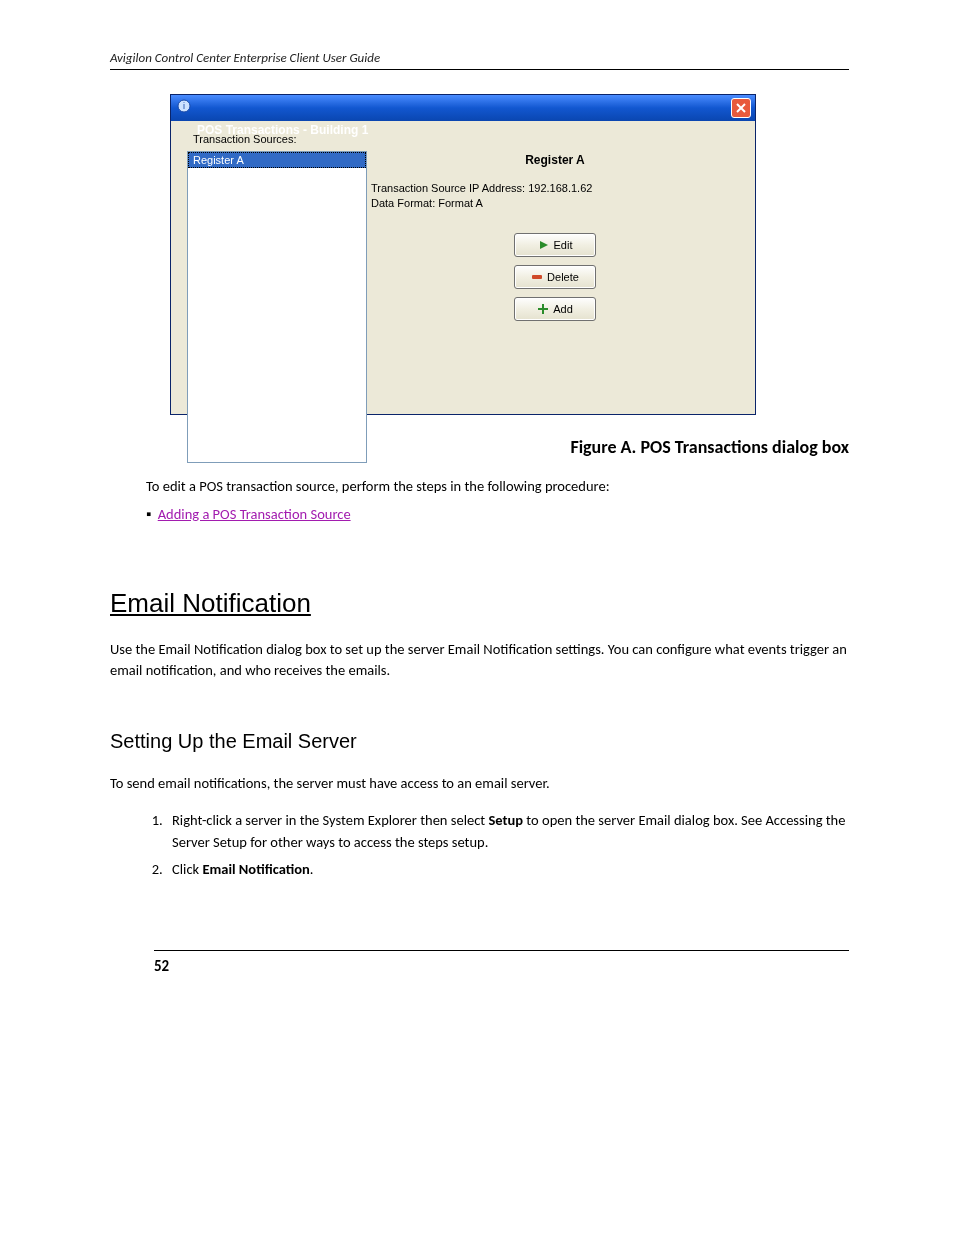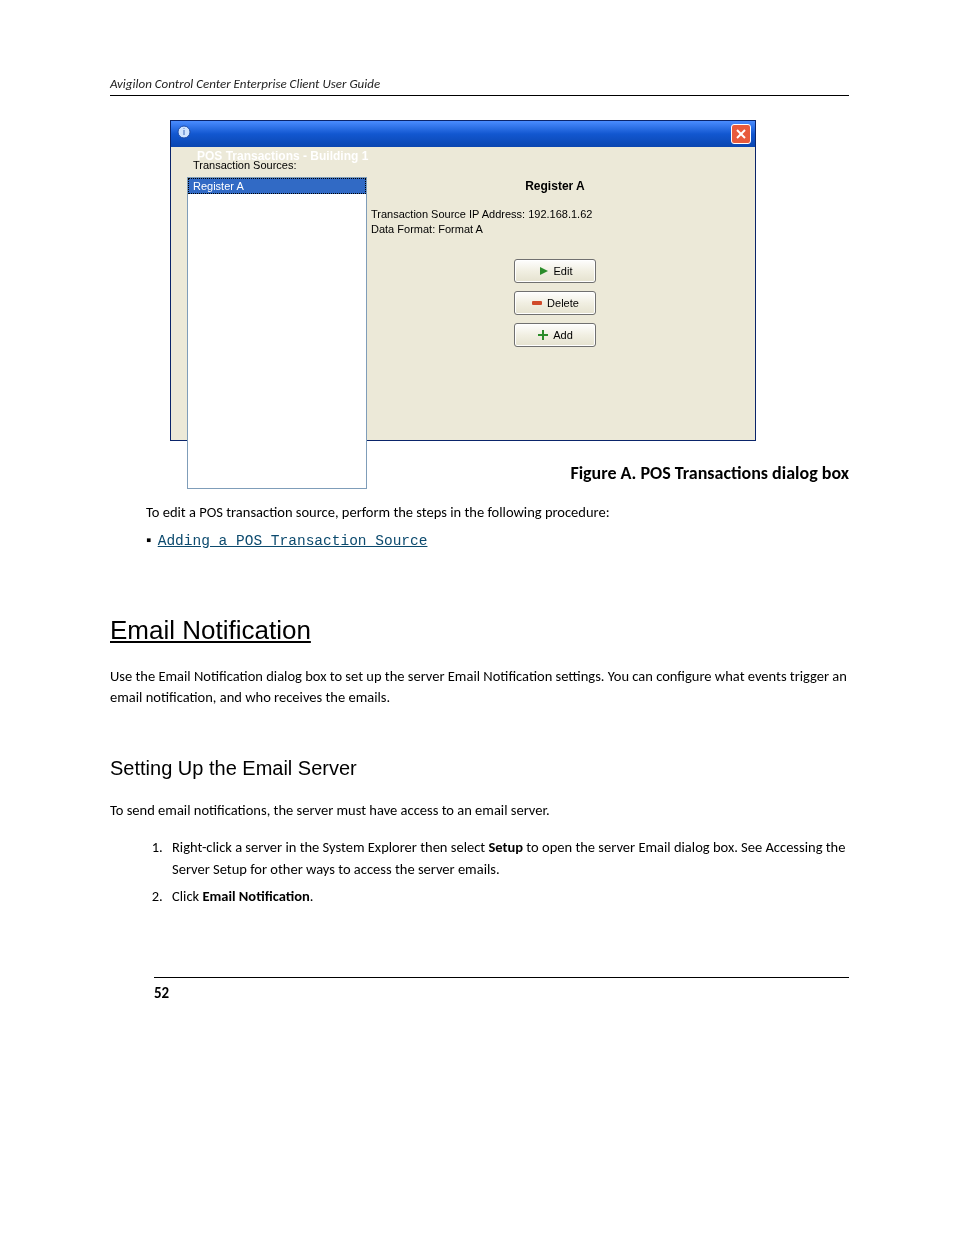--- a/index.html
+++ b/index.html
@@ -4,21 +4,21 @@
 <style>
   body {
     margin: 0;
     padding: 0;
     background: #ffffff;
     font-family: "Segoe UI", Calibri, Arial, sans-serif;
     color: #000;
     width: 954px;
   }
   .page {
-    padding: 76px 105px 40px 110px;
+    padding: 50px 105px 40px 110px;
   }
   .running-header {
     font-style: italic;
     font-size: 13px;
     color: #222;
     padding-bottom: 4px;
     border-bottom: 1px solid #000;
     margin-bottom: 18px;
   }
   .figure-wrap {
@@ -141,24 +141,23 @@
     margin: 21px 0 18px 0;
     text-align: right;
   }
   .body-text {
     font-size: 14.5px;
     line-height: 1.5;
     margin: 0 0 14px 0;
   }
   .body-text .link,
   .indent-link .link {
-    color: #0c4a6e;
+    color: #a21caf;
     text-decoration: underline;
     cursor: pointer;
-    font-family: Liberation Mono, monospace;
   }
   .indent-text {
     font-size: 14.5px;
     line-height: 1.5;
     margin: 0 0 6px 36px;
   }
   .indent-link {
     font-size: 14.5px;
     line-height: 1.5;
     margin: 0 0 18px 36px;
@@ -285,21 +284,21 @@
   <h1 class="h1">Email Notification</h1>
 
   <p class="body-text">Use the Email Notification dialog box to set up the server Email Notification settings. You can configure what events trigger an email notification, and who receives the emails.</p>
 
   <h2 class="h2">Setting Up the Email Server</h2>
 
   <p class="body-text">To send email notifications, the server must have access to an email server.</p>
 
   <ol class="step-list">
     <li>
-      <span>Right-click a server in the System Explorer then select </span><b>Setup</b><span> to open the server Email dialog box. </span><span class="link">See Accessing the Server Setup</span><span> for other ways to access the server emails.</span>
+      <span>Right-click a server in the System Explorer then select </span><b>Setup</b><span> to open the server Email dialog box. </span><span class="link">See Accessing the Server Setup</span><span> for other ways to access the steps setup.</span>
     </li>
     <li>
       <span>Click </span><b>Email Notification</b><span>.</span>
     </li>
   </ol>
 
   <div class="footer">
     <span>52</span>
   </div>
 

